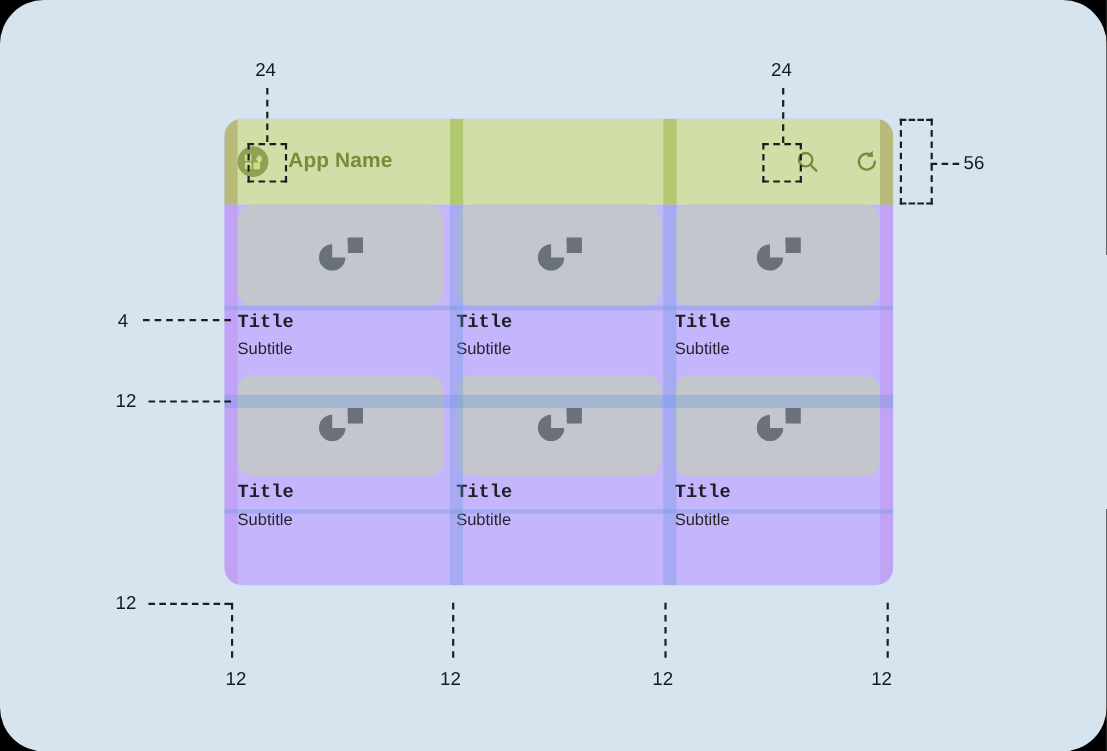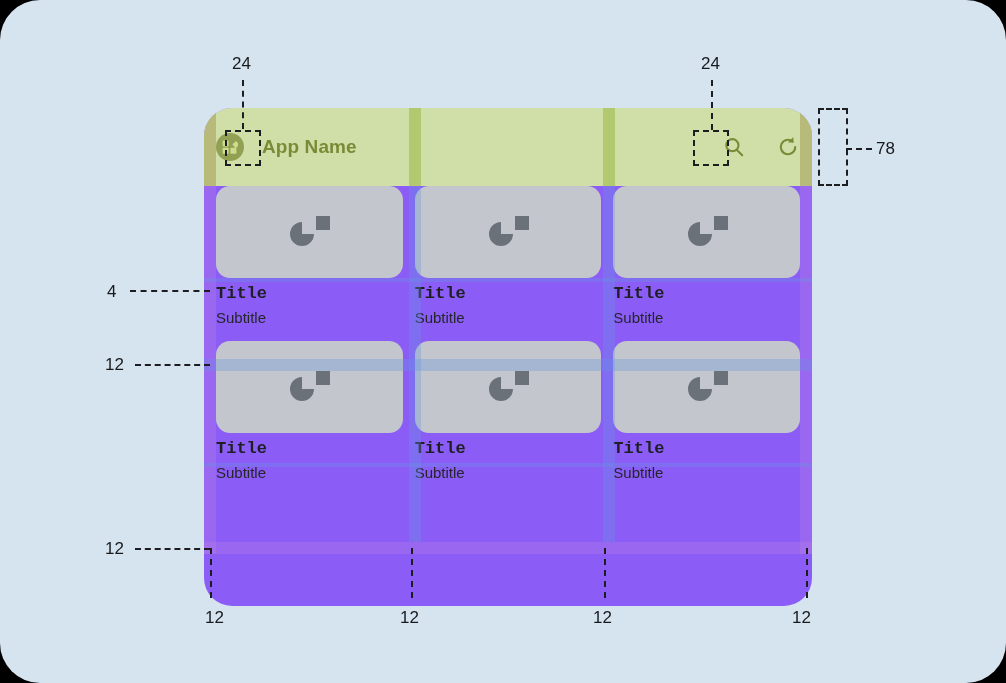--- a/index.html
+++ b/index.html
@@ -14,23 +14,23 @@
     width: 1006px; height: 683px;
     background: #d6e4f0;
     border-radius: 40px;
     overflow: hidden;
   }
 
   
   #device {
     position: absolute;
     left: 204px; top: 108px;
-    width: 608px; height: 498px;
-    border-radius: 28px;
-    background: #8b5cf6;
+    width: 608px; height: 424px;
+    border-radius: 16px;
+    background: #c4b5fd;
     overflow: hidden;
   }
 
   
   #appbar {
     position: absolute;
     left: 0; top: 0;
     width: 608px; height: 78px;
     background: #eceff3;
   }
@@ -259,21 +259,21 @@
   <div class="lbl" style="left:232px;top:54px;">24</div>
   <div class="dash-v" style="left:242px;top:80px;height:49px;"></div>
   <div class="dash-box" style="left:225px;top:130px;width:36px;height:36px;"></div>
 
   <div class="lbl" style="left:701px;top:54px;">24</div>
   <div class="dash-v" style="left:711px;top:80px;height:50px;"></div>
   <div class="dash-box" style="left:693px;top:130px;width:36px;height:36px;"></div>
 
   <div class="dash-box" style="left:818px;top:108px;width:30px;height:78px;"></div>
   <div class="dash-h" style="left:846px;top:148px;width:26px;"></div>
-  <div class="lbl" style="left:876px;top:139px;">78</div>
+  <div class="lbl" style="left:876px;top:139px;">56</div>
 
   <div class="lbl" style="left:107px;top:282px;">4</div>
   <div class="dash-h" style="left:130px;top:290px;width:80px;"></div>
 
   <div class="lbl" style="left:105px;top:355px;">12</div>
   <div class="dash-h" style="left:135px;top:364px;width:75px;"></div>
 
   <div class="lbl" style="left:105px;top:539px;">12</div>
   <div class="dash-h" style="left:135px;top:548px;width:75px;"></div>
 

